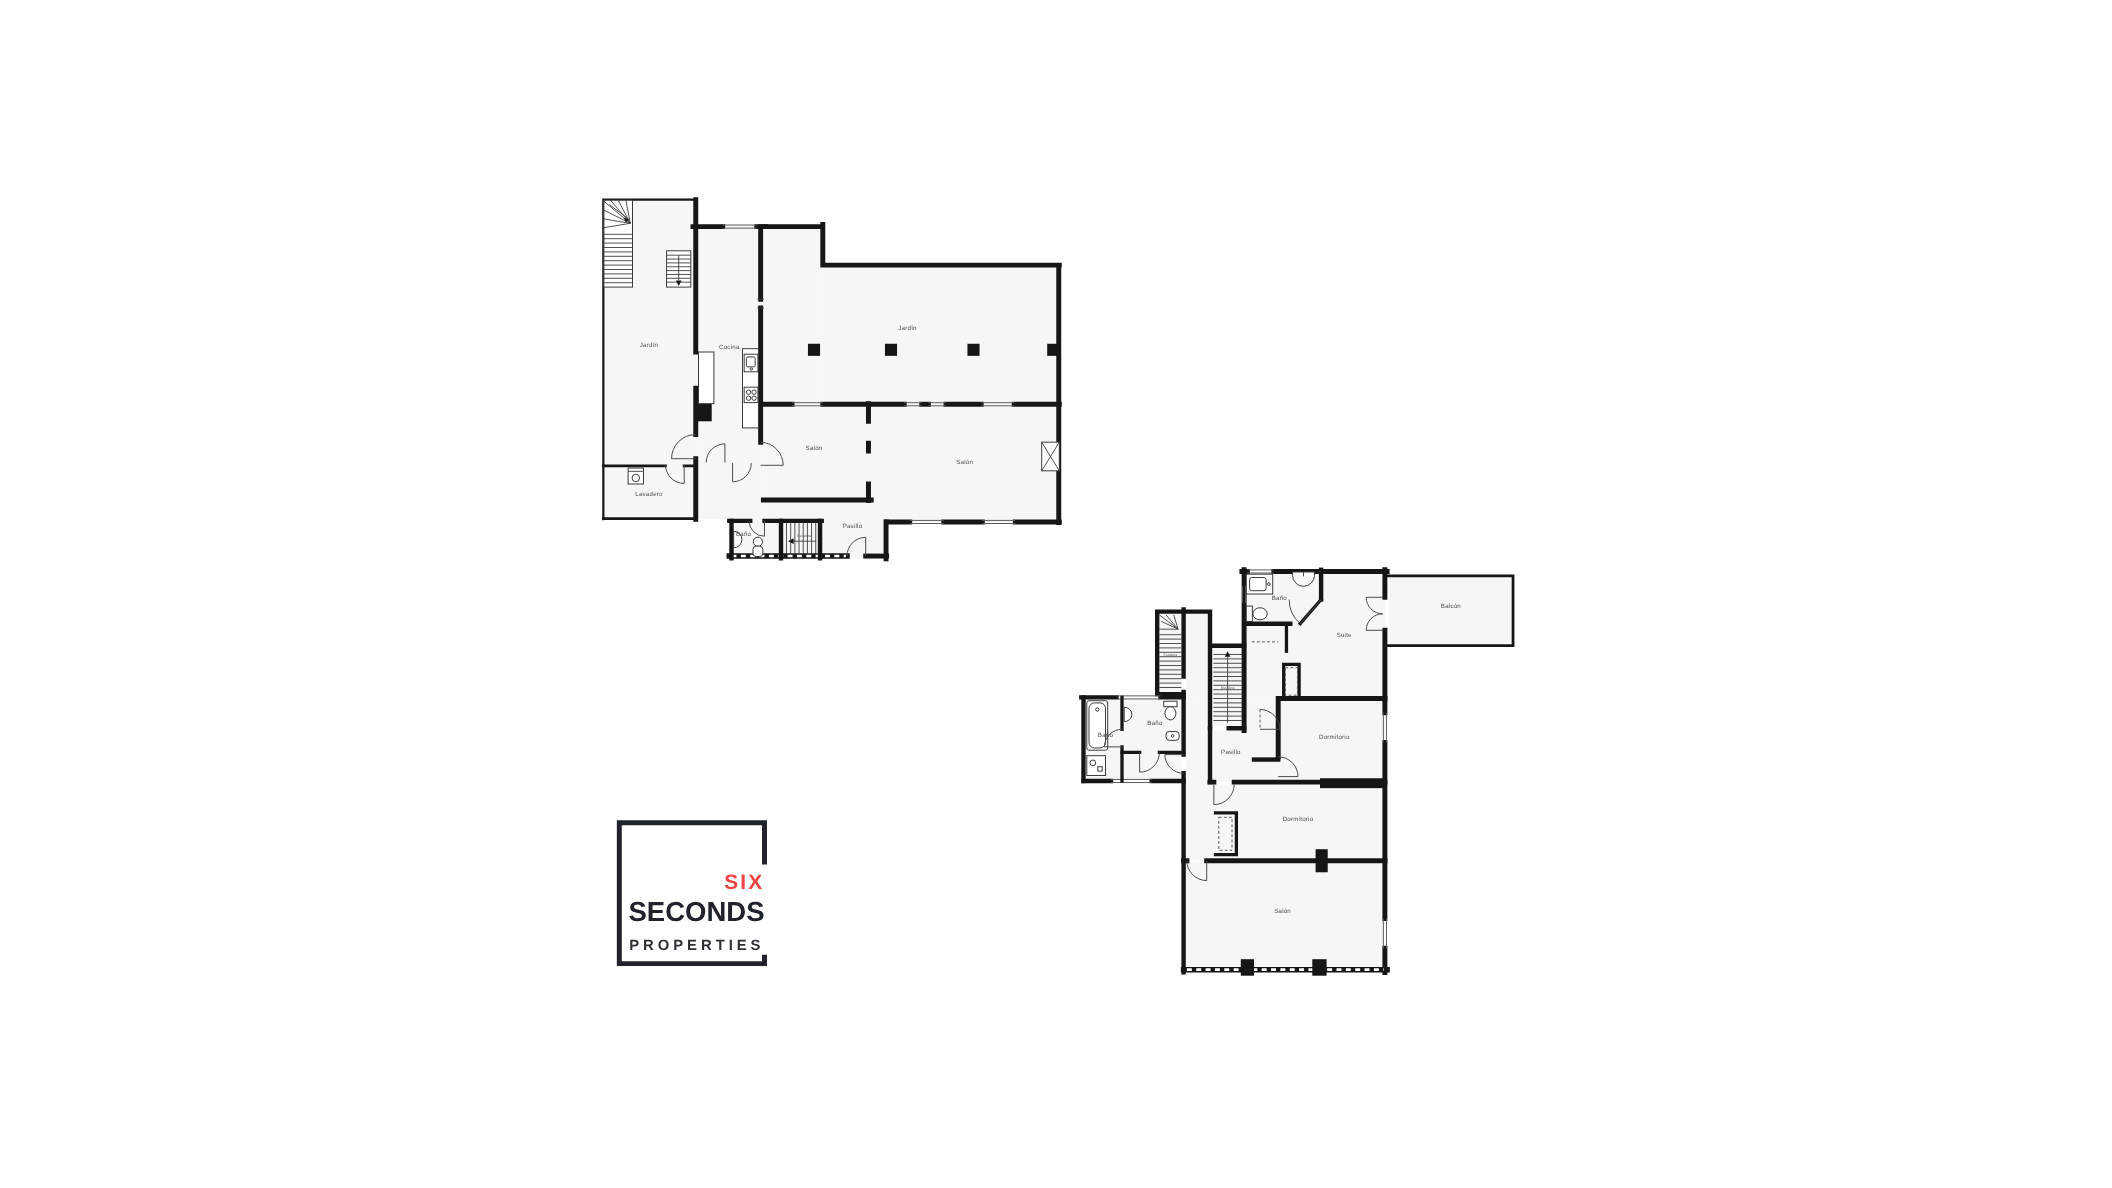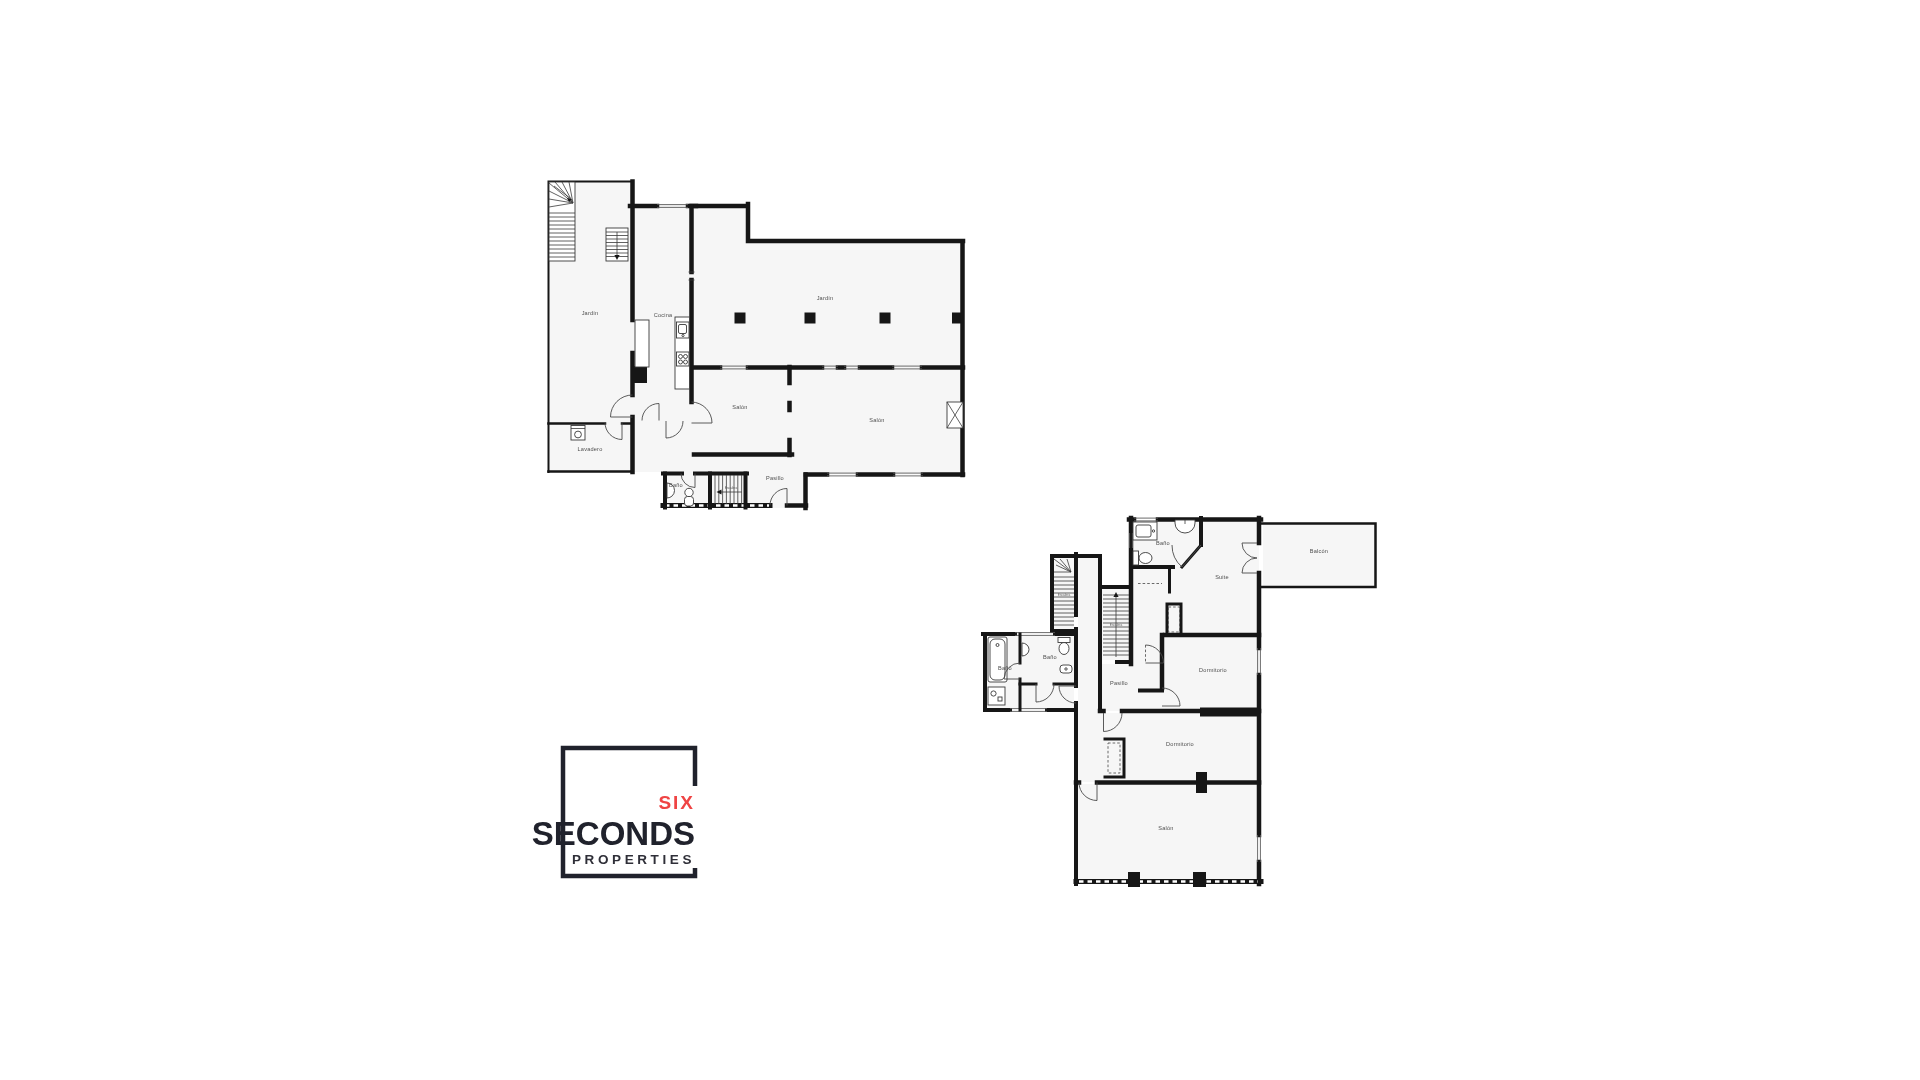--- a/index.html
+++ b/index.html
@@ -16,21 +16,21 @@
   .hatch{stroke:#ffffff;stroke-width:2.4;fill:none;stroke-dasharray:4.5 4;}
   .solid{fill:#161616;stroke:none;}
   .fix{fill:#ffffff;stroke:#3a3a3a;stroke-width:0.9;}
   .lbl{fill:#4f4f4f;font-size:5.6px;text-anchor:middle;letter-spacing:0.2px;}
   .lbl-s{fill:#5a5a5a;font-size:3.2px;text-anchor:middle;}
   
   .logo{position:absolute;left:559px;top:744px;width:140px;height:136px;}
   .logo svg{left:0;top:0;}
   .logo .t{position:absolute;right:4px;white-space:nowrap;line-height:1;}
   .logo .six{top:49px;font-size:19px;font-weight:600;letter-spacing:2px;color:#ef4444;}
-  .logo .seconds{top:73px;font-size:33px;font-weight:700;letter-spacing:0px;color:#20222c;}
+  .logo .seconds{top:73px;font-size:25px;font-weight:700;letter-spacing:0px;color:#20222c;}
   .logo .properties{top:109px;font-size:13.5px;font-weight:700;letter-spacing:3.6px;color:#2f2f38;}
 </style>
 </head>
 <body>
 
 <div class="canvas">
 
   <svg style="left:543px;top:177px;" width="424" height="334" viewBox="0 0 424 334">
 
     <g>

